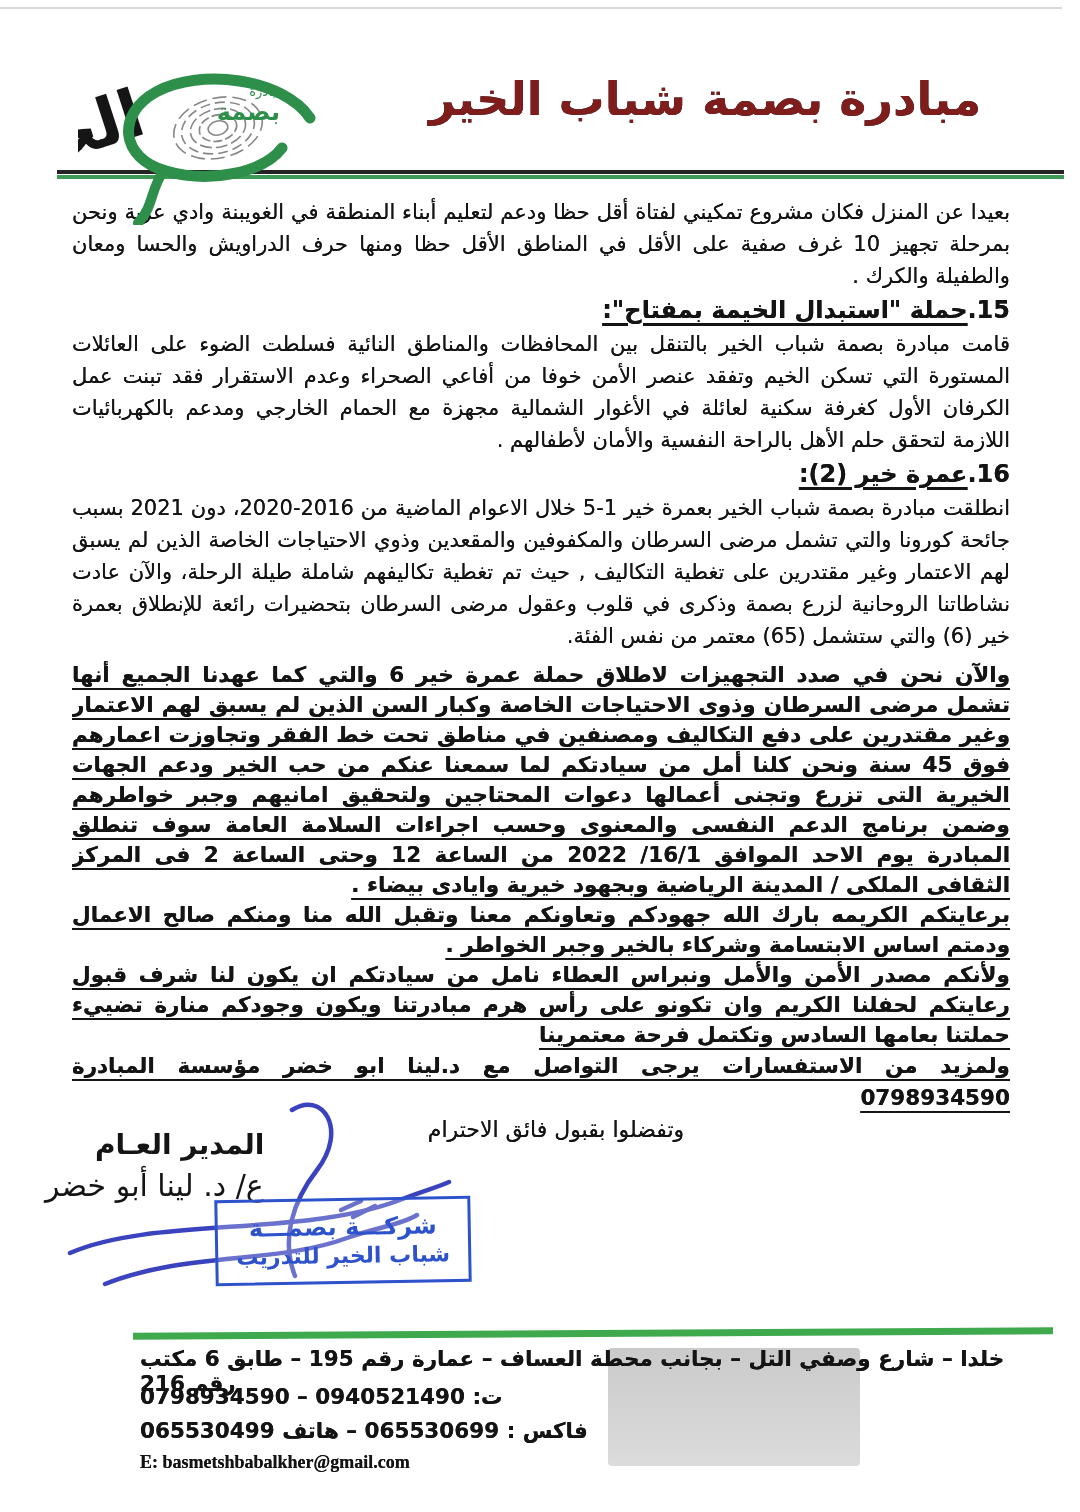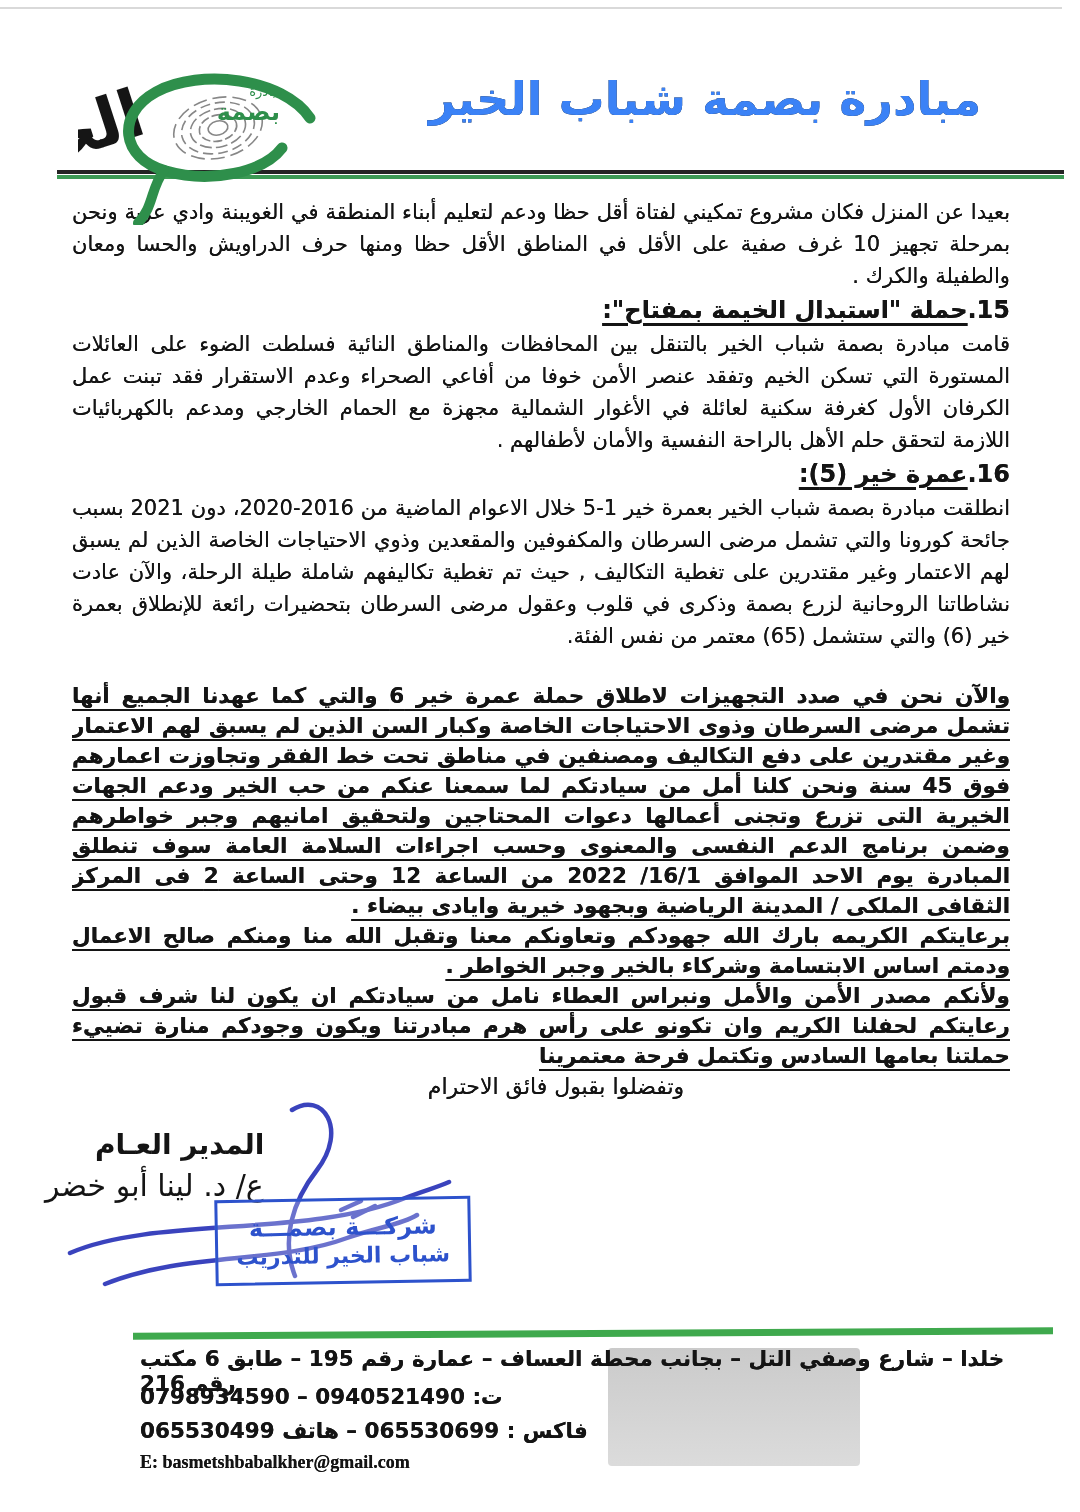--- a/index.html
+++ b/index.html
@@ -2,32 +2,32 @@
 <html lang="ar" dir="rtl"><head>
 <meta charset="utf-8">
 <style>
   html,body{margin:0;padding:0;background:#e8e8e8;}
   .page{position:relative;width:1080px;height:1512px;margin:0 auto;background:#ffffff;
         font-family:"DejaVu Sans",sans-serif;color:#141414;overflow:hidden;direction:rtl;}
   .scanline{position:absolute;top:7px;left:0;width:1062px;height:2px;background:#d9d9d9;}
   
   .logo{position:absolute;left:78px;top:20px;width:265px;height:205px;z-index:3;}
   .title{position:absolute;left:370px;right:40px;top:72px;text-align:center;
-         font-size:46px;font-weight:bold;letter-spacing:0;color:#3b82f6;
+         font-size:46px;font-weight:bold;letter-spacing:0;color:#7f1d1d;
          text-shadow:0 0 .6px #161616;}
   .rule-black{position:absolute;top:170px;left:57px;width:1007px;height:4px;background:#242424;z-index:1;}
   .rule-green{position:absolute;top:175px;left:57px;width:1007px;height:4px;background:#3c9a55;z-index:1;}
   
   .flow{position:absolute;top:196px;right:70px;left:72px;height:980px;overflow:hidden;
         font-size:21px;line-height:32px;text-align:justify;text-shadow:0 0 .4px #222;}
   .flow p{margin:0;}
   .heading{font-size:24px;font-weight:bold;margin-top:12px;line-height:36px;}
   .heading .u{text-decoration:underline;text-decoration-thickness:2.5px;text-underline-offset:5px;}
   .body16{margin-bottom:0;}
-  .emph{margin-top:29px;font-weight:bold;font-size:21.5px;line-height:30px;}
+  .emph{margin-top:8px;font-weight:bold;font-size:21.5px;line-height:30px;}
   .emph p{text-decoration:underline;text-decoration-thickness:2px;text-underline-offset:6px;}
   .contact{margin-top:14px;font-weight:bold;text-decoration:underline;
            text-decoration-thickness:2px;text-underline-offset:6px;font-size:21.5px;}
   .closing{margin-top:36px;text-align:center;padding-left:30px;font-size:22px;}
   
   .sig-role{position:absolute;left:95px;top:1128px;font-size:28px;font-weight:bold;z-index:2;}
   .sig-name{position:absolute;left:45px;top:1168px;font-size:30px;z-index:2;}
   .sig-svg{position:absolute;left:45px;top:1088px;z-index:4;}
   .stamp{position:absolute;left:215px;top:1198px;width:250px;height:80px;z-index:5;
          border:3px solid #2d52cc;color:#2d52cc;transform:rotate(-1deg);
@@ -79,30 +79,31 @@
 
   <div class="flow">
     <p>بعيدا عن المنزل فكان مشروع تمكيني لفتاة أقل حظا ودعم لتعليم أبناء المنطقة في الغويبنة وادي عربة ونحن بمرحلة تجهيز 10 غرف صفية على الأقل في المناطق الأقل حظا ومنها حرف الدراويش والحسا ومعان والطفيلة والكرك .</p>
 
     <p class="heading">
       <span>15.</span><span class="u">حملة "استبدال الخيمة بمفتاح":</span>
     </p>
     <p>قامت مبادرة بصمة شباب الخير بالتنقل بين المحافظات والمناطق النائية فسلطت الضوء على العائلات المستورة التي تسكن الخيم وتفقد عنصر الأمن خوفا من أفاعي الصحراء وعدم الاستقرار فقد تبنت عمل الكرفان الأول كغرفة سكنية لعائلة في الأغوار الشمالية مجهزة مع الحمام الخارجي ومدعم بالكهربائيات اللازمة لتحقق حلم الأهل بالراحة النفسية والأمان لأطفالهم .</p>
 
     <p class="heading">
-      <span>16.</span><span class="u">عمرة خير (5):</span>
+      <span>16.</span><span class="u">عمرة خير (2):</span>
     </p>
     <p class="body16">انطلقت مبادرة بصمة شباب الخير بعمرة خير 1-5 خلال الاعوام الماضية من 2016-2020، دون 2021 بسبب جائحة كورونا والتي تشمل مرضى السرطان والمكفوفين والمقعدين وذوي الاحتياجات الخاصة الذين لم يسبق لهم الاعتمار وغير مقتدرين على تغطية التكاليف , حيث تم تغطية تكاليفهم شاملة طيلة الرحلة، والآن عادت نشاطاتنا الروحانية لزرع بصمة وذكرى في قلوب وعقول مرضى السرطان بتحضيرات رائعة للإنطلاق بعمرة خير (6) والتي ستشمل (65) معتمر من نفس الفئة.</p>
 
     <div class="emph">
       <p>والآن نحن في صدد التجهيزات لاطلاق حملة عمرة خير 6 والتي كما عهدنا الجميع أنها تشمل مرضى السرطان وذوى الاحتياجات الخاصة وكبار السن الذين لم يسبق لهم الاعتمار وغير مقتدرين على دفع التكاليف ومصنفين في مناطق تحت خط الفقر وتجاوزت اعمارهم فوق 45 سنة ونحن كلنا أمل من سيادتكم لما سمعنا عنكم من حب الخير ودعم الجهات الخيرية التى تزرع وتجنى أعمالها دعوات المحتاجين ولتحقيق امانيهم وجبر خواطرهم وضمن برنامج الدعم النفسى والمعنوى وحسب اجراءات السلامة العامة سوف تنطلق المبادرة يوم الاحد الموافق 16/1/ 2022 من الساعة 12 وحتى الساعة 2 فى المركز الثقافى الملكى / المدينة الرياضية وبجهود خيرية وايادى بيضاء .</p>
       <p>برعايتكم الكريمه بارك الله جهودكم وتعاونكم معنا وتقبل الله منا ومنكم صالح الاعمال ودمتم اساس الابتسامة وشركاء بالخير وجبر الخواطر .</p>
       <p>ولأنكم مصدر الأمن والأمل ونبراس العطاء نامل من سيادتكم ان يكون لنا شرف قبول رعايتكم لحفلنا الكريم وان تكونو على رأس هرم مبادرتنا ويكون وجودكم منارة تضييء حملتنا بعامها السادس وتكتمل فرحة معتمرينا</p>
     </div>
 
+    <p class="contact">ولمزيد من الاستفسارات يرجى التواصل مع د.لينا ابو خضر مؤسسة المبادرة 0798934590</p>
     <p class="closing">وتفضلوا بقبول فائق الاحترام</p>
   </div>
 
   <div class="sig-role">المدير العـام</div>
   <div class="sig-name">ع/ د. لينا أبو خضر</div>
 
   <svg class="sig-svg" width="430" height="240" viewBox="0 0 430 240">
     <g fill="none" stroke="#2a34b8" stroke-width="4.5" stroke-linecap="round" opacity="0.92">
       <path d="M 247,22 C 278,2 303,42 272,82 C 247,114 236,152 250,188"></path>
       <path d="M 25,165 C 110,128 262,150 360,110 C 381,102 393,99 404,94"></path>

